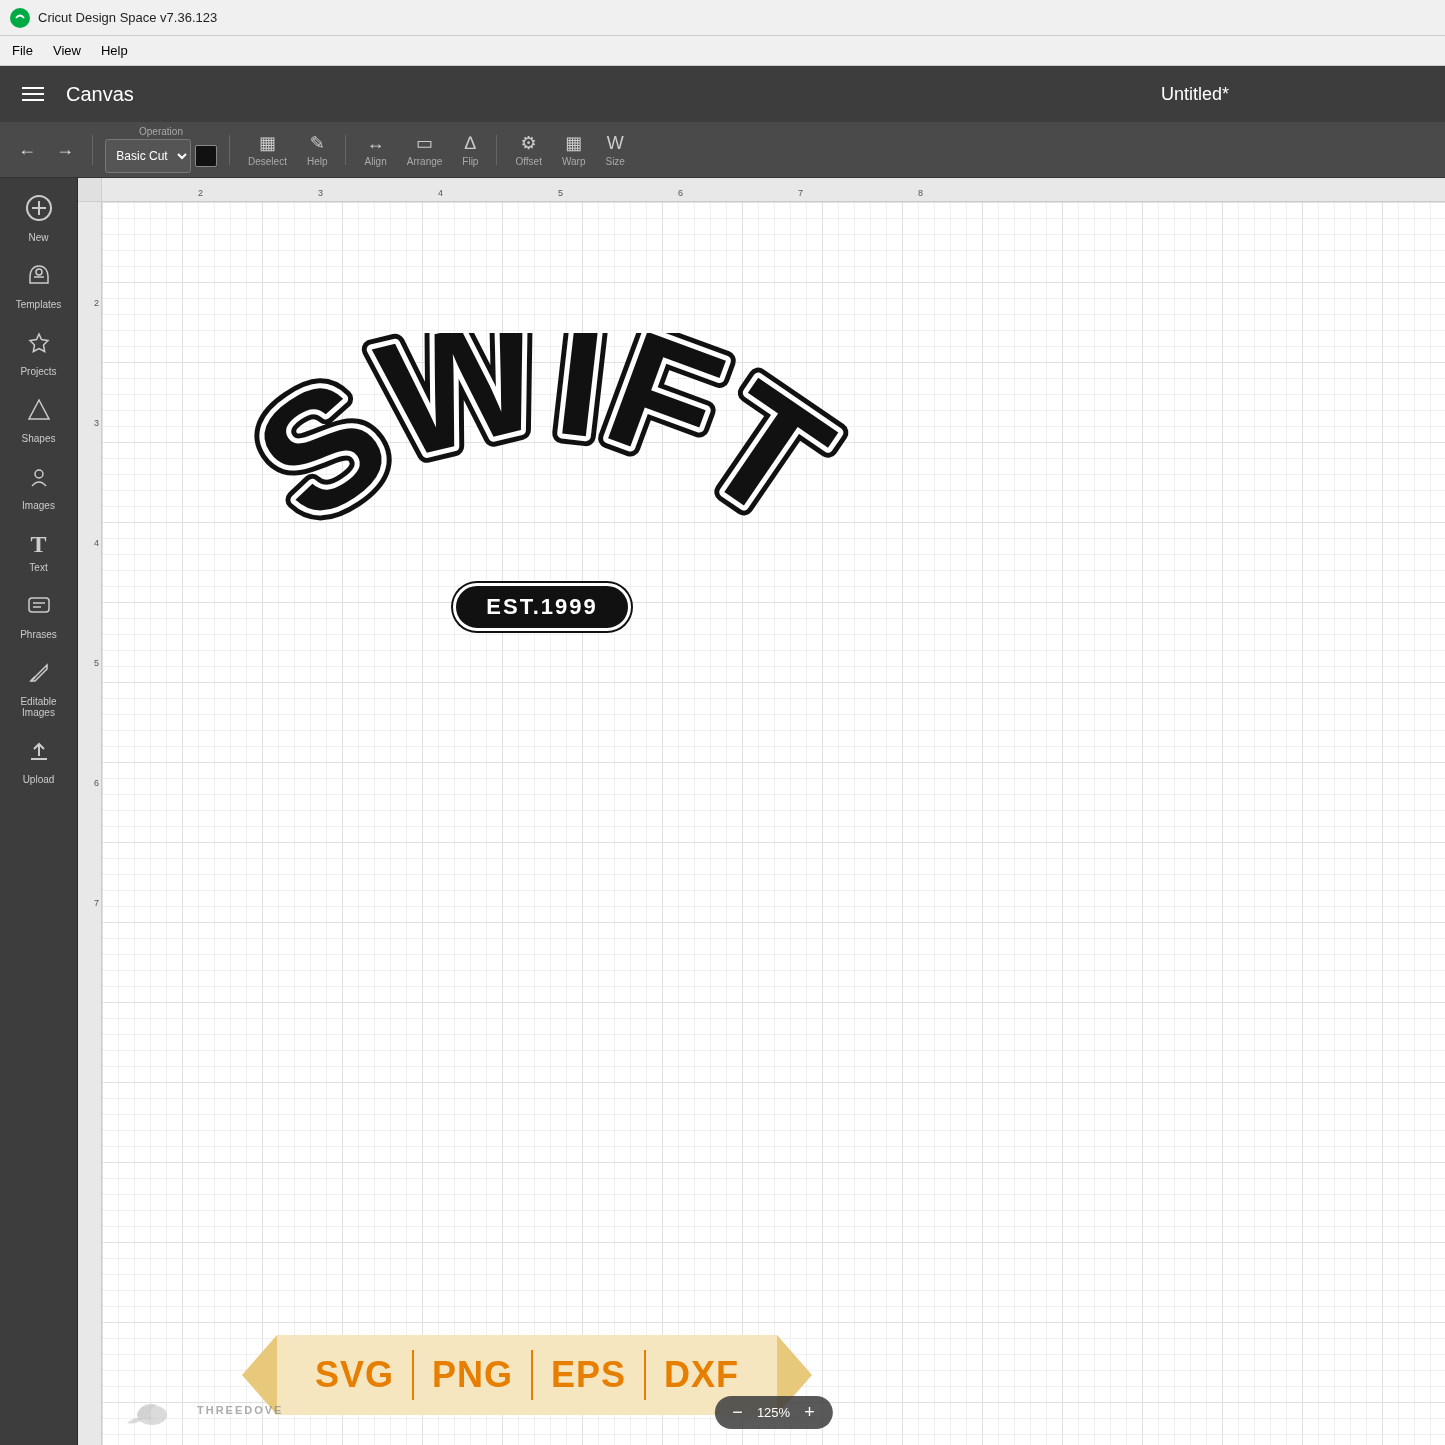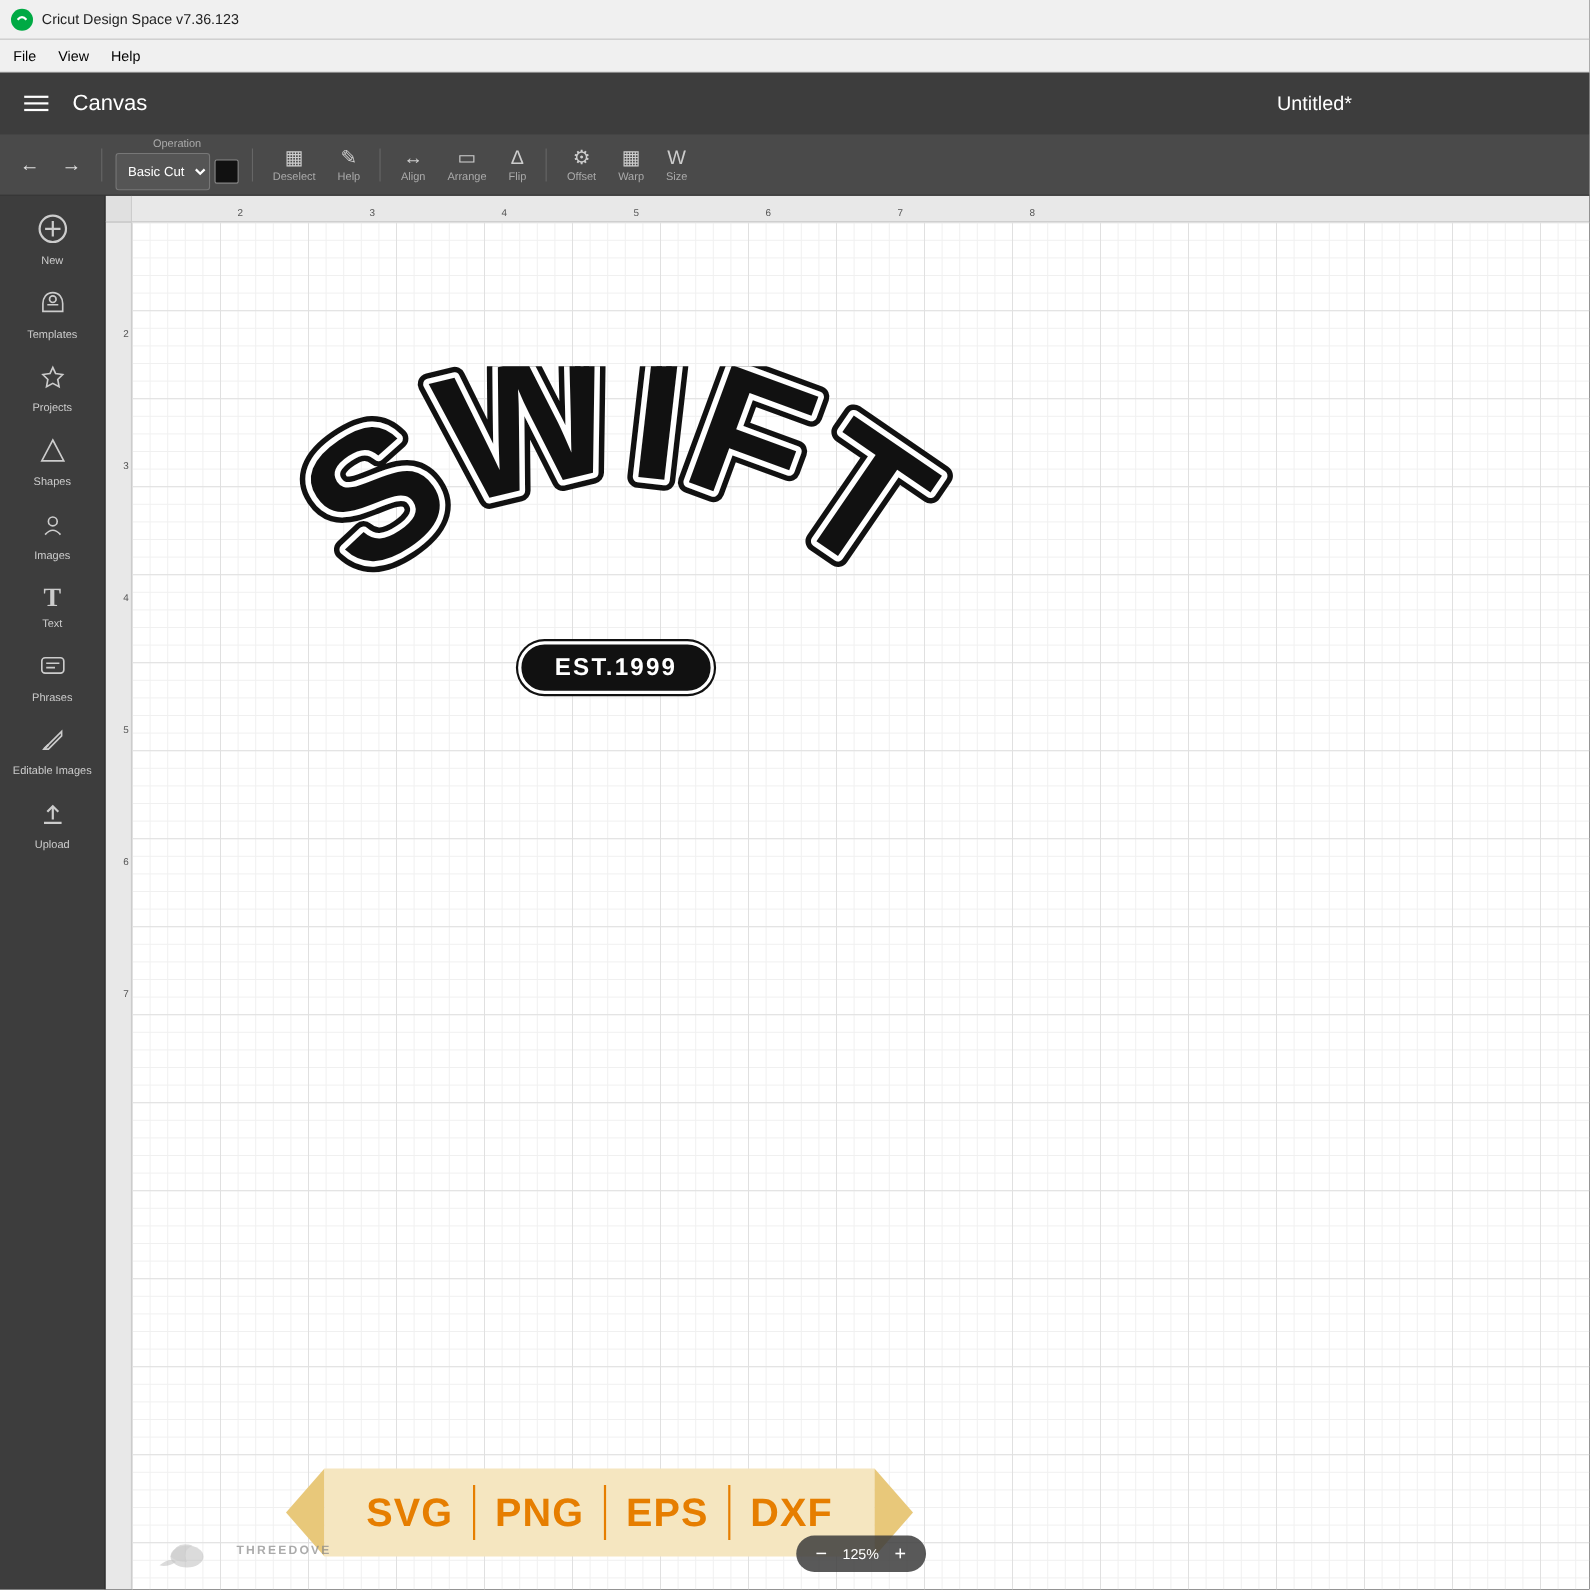--- a/index.html
+++ b/index.html
@@ -113,21 +113,21 @@
     .toolbar-icon-btn .lbl { font-size: 10px; color: #aaa; }
 
     
     .main-area {
       display: flex;
       height: calc(1445px - 36px - 30px - 56px - 56px);
     }
 
     
     .sidebar {
-      width: 96px;
+      width: 78px;
       background: #3d3d3d;
       display: flex;
       flex-direction: column;
       align-items: center;
       padding: 8px 0;
       gap: 4px;
       border-right: 1px solid #2a2a2a;
     }
     .sidebar-item {
       display: flex; flex-direction: column; align-items: center;

